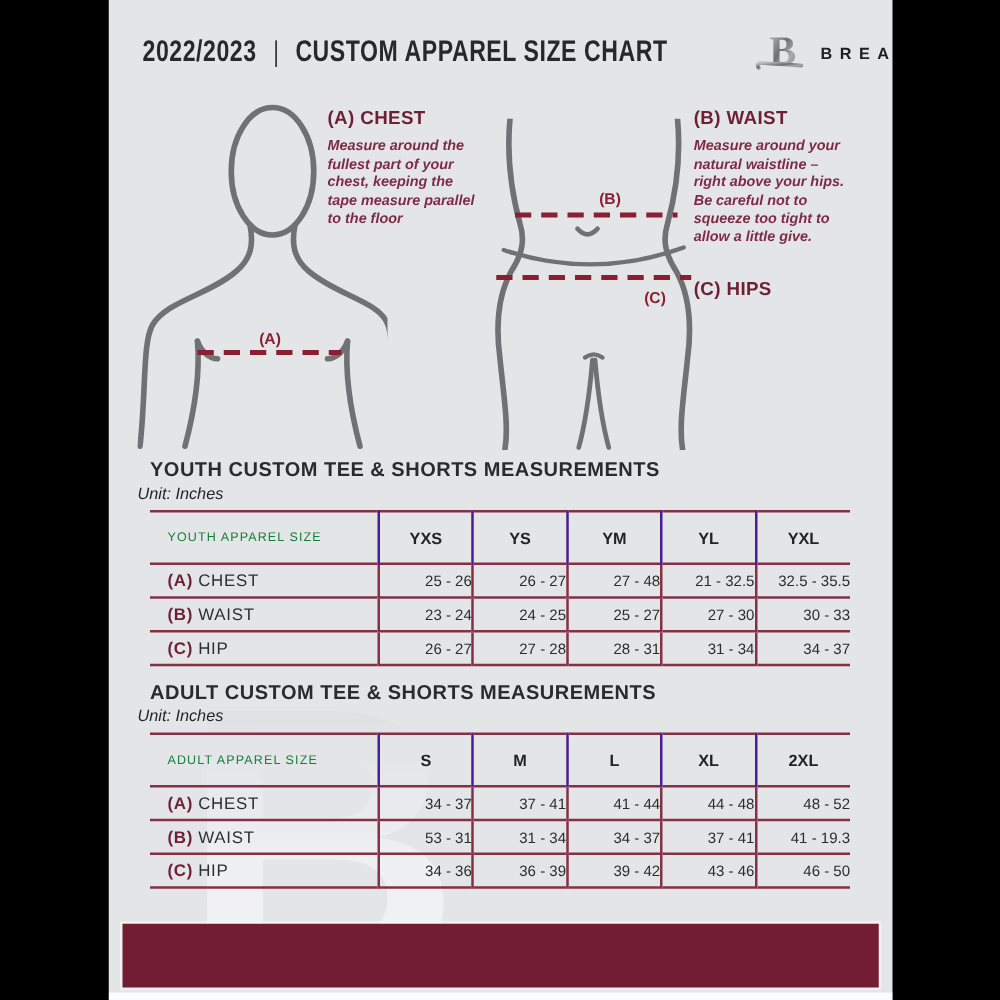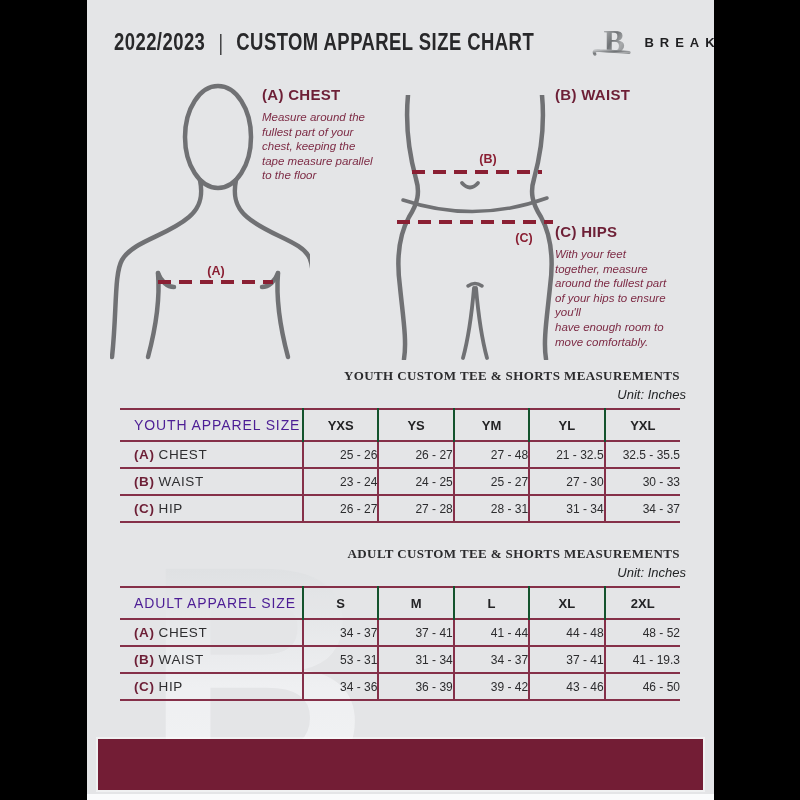--- a/index.html
+++ b/index.html
@@ -12,68 +12,68 @@
   }
   .page {
     position:absolute; left:87px; top:0;
     width:627px; height:800px;
     background:#e4e5e7;
     overflow:hidden;
   }
   
   .header {
     position:absolute; left:27px; top:24px; right:20px; height:36px;
-    display:flex; align-items:center;
+    display:flex; align-items:center;gap:12px;
   }
   .header-title-group {
     display:flex; align-items:center; gap:13px;
     transform:scale(0.88,1.14); transform-origin:left center;
     white-space:nowrap;
   }
   .season, .main-title {
     font-size:21px; font-weight:700; color:#28282a; letter-spacing:0.5px;
   }
   .title-divider { font-size:20px; color:#3a3a3c; font-weight:400; padding:0 2px; }
   .brand-group { margin-left:auto; display:flex; align-items:center; gap:9px; }
   .brand-name { font-size:13px; font-weight:700; letter-spacing:6px; color:#1f1f21; }
   
   .fig { position:absolute; }
   .guide-heading {
     position:absolute; font-size:15px; font-weight:700;
     color:#6d1f36; letter-spacing:0.3px;
   }
   .guide-desc {
     position:absolute; font-size:11.5px; line-height:14.6px;
-    font-style:italic; color:#7d2b45; white-space:pre-line; font-weight:400;
+    font-style:italic; color:#7d2b45; white-space:pre-line; font-weight:700;
   }
   
   .section-title {
-    position:absolute; left:33px; width:560px; text-align:right;
-    font-size:13px; font-weight:700; color:#2b2b2d; letter-spacing:0.4px;font-family:Liberation Serif, serif;
+    position:absolute; left:33px; width:560px; text-align:left;
+    font-size:16px; font-weight:700; color:#2b2b2d; letter-spacing:0.4px;
   }
   .unit-label {
-    position:absolute; left:39px; width:560px; text-align:right;
+    position:absolute; left:23px; width:560px; text-align:left;
     font-size:13px; font-style:italic; color:#222426;
   }
   
   table.size-table {
     position:absolute; left:33px; width:560px;
     border-collapse:collapse; table-layout:fixed;
     border-bottom:2px solid #853049;
   }
   table.size-table tr { border-top:2px solid #853049; }
   table.size-table td { vertical-align:middle; }
   td.size-col-header {
     height:20px; padding-left:14px;
-    font-size:14px; color:#4c1d95; letter-spacing:0.9px;
+    font-size:10px; color:#15803d; letter-spacing:0.9px;
   }
   td.size-head {
-    height:32px; text-align:center;
+    height:42px; text-align:center;
     font-size:13px; font-weight:700; color:#232325;
-    border-left:2px solid #14532d;
+    border-left:2px solid #4c1d95;
   }
   td.row-label { height:27px; padding-left:14px; font-size:13.5px; color:#2e2e30; letter-spacing:0.6px; }
   td.row-label .prefix { font-weight:700; color:#6d1f36; margin-right:4px; }
   td.cell-val {
     height:27px; text-align:right;
     font-size:12px; color:#2c2c2e; border-left:2px solid #853049;
   }
   
   .watermark {
     position:absolute; left:58px; top:548px;
@@ -154,29 +154,28 @@
   </svg>
 
   <div class="guide-heading" style="left:175px; top:86px;">(A) CHEST</div>
   <div class="guide-desc" style="left:175px; top:110px; width:150px;">Measure around the
 fullest part of your
 chest, keeping the
 tape measure parallel
 to the floor</div>
 
   <div class="guide-heading" style="left:468px; top:86px;">(B) WAIST</div>
+  <div class="guide-desc" style="left:468px; top:110px; width:155px;">Measure around your
+natural waistline –
+right above your hips.
+Be careful not to
+squeeze too tight to
+allow a little give.</div>
 
   <div class="guide-heading" style="left:468px; top:223px;">(C) HIPS</div>
-  <div class="guide-desc" style="left:468px; top:247px; width:155px;">With your feet
-together, measure
-around the fullest part
-of your hips to ensure
-you'll
-have enough room to
-move comfortably.</div>
 
   <div class="section-title" style="top:368px;">YOUTH CUSTOM TEE &amp; SHORTS MEASUREMENTS</div>
   <div class="unit-label" style="top:387px;">Unit: Inches</div>
 
   <table class="size-table" style="top:408px;">
     <colgroup>
         <col style="width:183px;">
         <col>
         <col>
         <col>

